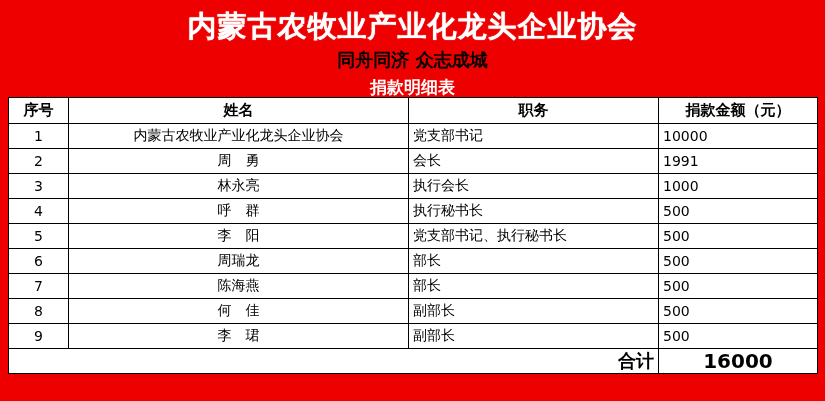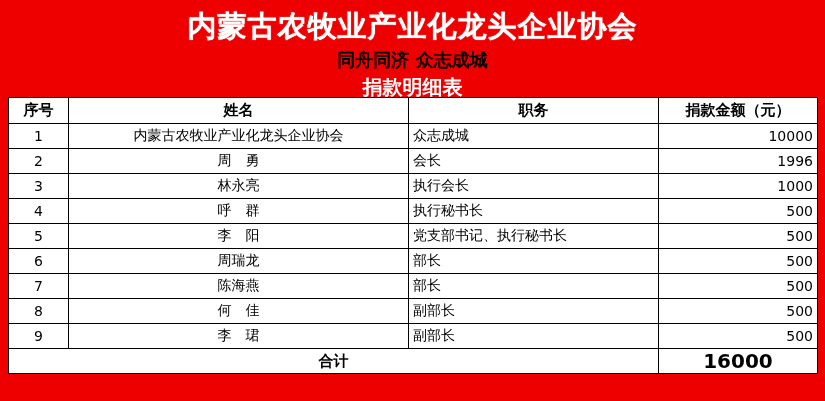--- a/index.html
+++ b/index.html
@@ -38,21 +38,21 @@
     font-family: "DejaVu Serif", "Liberation Serif", serif;
     font-weight: bold;
     font-size: 18px;
     line-height: 28px;
     color: #000000;
     margin-top: 2px;
   }
   .doc-subtitle2 {
     font-family: "DejaVu Serif", "Liberation Serif", serif;
     font-weight: bold;
-    font-size: 20px;
+    font-size: 17px;
     line-height: 26px;
     color: #ffffff;
     margin-top: 0px;
   }
   .table-wrap {
     position: absolute;
     left: 8px;
     top: 97px;
     right: 8px;
   }
@@ -81,26 +81,26 @@
     height: 26px;
   }
   col.c-idx { width: 60px; }
   col.c-name { width: 340px; }
   col.c-title { width: 250px; }
   col.c-amount { width: 159px; }
 
   td.idx { text-align: center; }
   td.name { text-align: center; }
   td.title { text-align: left; padding-left: 6px; }
-  td.amount { text-align: right; padding-right: 6px; }
+  td.amount { padding-right: 6px; }
 
   tr.total td.total-label {
-    text-align: center;
+    text-align: right;
     font-weight: bold;
-    font-size: 15px;
+    font-size: 18px;
   }
   tr.total td.total-amount {
     text-align: center;
     font-weight: bold;
     font-size: 20px;
   }
 </style>
 </head>
 <body>
 
@@ -125,28 +125,28 @@
           <th>序号</th>
           <th>姓名</th>
           <th>职务</th>
           <th>捐款金额（元）</th>
         </tr>
       </thead>
       <tbody>
         <tr>
           <td class="idx">1</td>
           <td class="name">内蒙古农牧业产业化龙头企业协会</td>
-          <td class="title">众志成城</td>
+          <td class="title">党支部书记</td>
           <td class="amount">10000</td>
         </tr>
         <tr>
           <td class="idx">2</td>
           <td class="name">周　勇</td>
           <td class="title">会长</td>
-          <td class="amount">1996</td>
+          <td class="amount">1991</td>
         </tr>
         <tr>
           <td class="idx">3</td>
           <td class="name">林永亮</td>
           <td class="title">执行会长</td>
           <td class="amount">1000</td>
         </tr>
         <tr>
           <td class="idx">4</td>
           <td class="name">呼　群</td>

